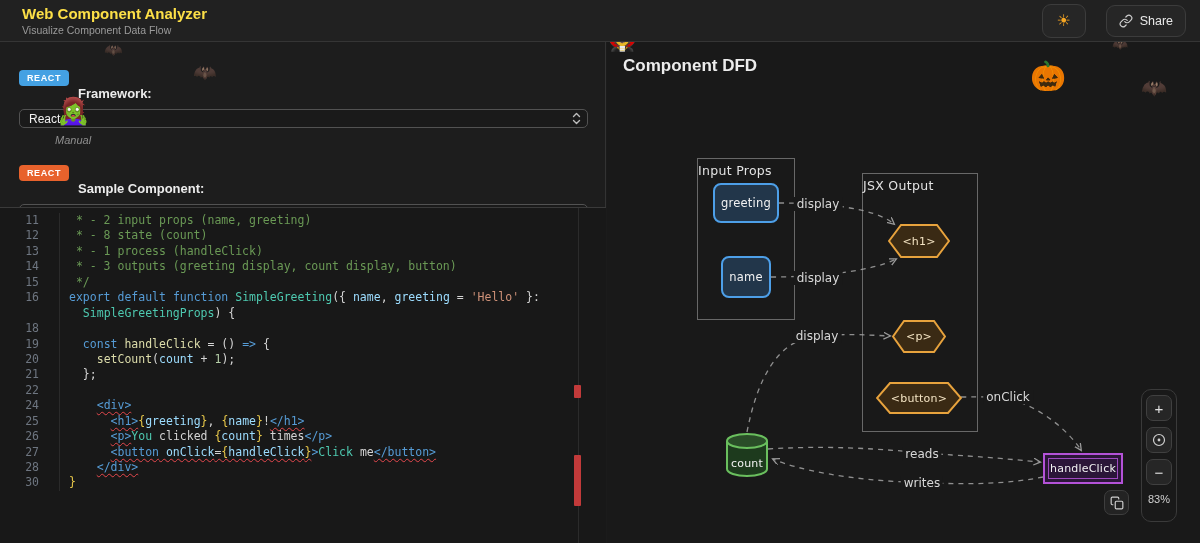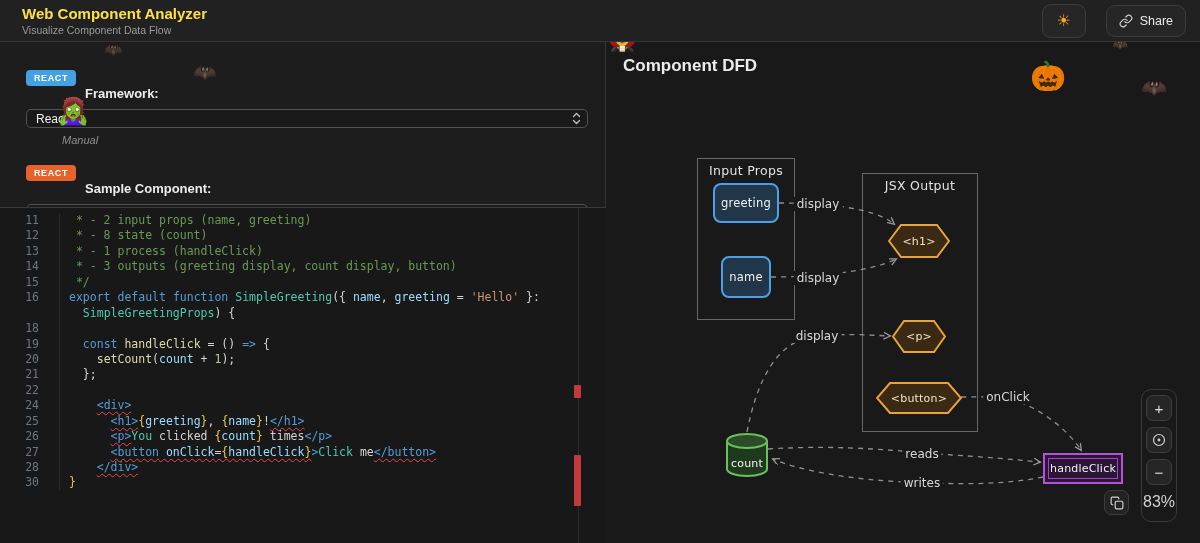--- a/index.html
+++ b/index.html
@@ -33,21 +33,21 @@
   
   .leftcol {
     position:absolute; left:0; top:42px; width:606px; height:501px;
     background:#1d1d1d; border-right:1px solid #333;
   }
   .rightcol {
     position:absolute; left:607px; top:42px; width:593px; height:501px;
     background:#191919; overflow:hidden;
   }
   
-  .controls { padding:13px 17px 0 26px; position:relative; }
+  .controls { padding:13px 17px 0 19px; position:relative; }
   .ctl-row { display:flex; align-items:center; gap:9px; }
   .badge {
     font-size:9px; font-weight:bold; letter-spacing:.6px; color:#fff;
     padding:3px 8px; border-radius:4px;
   }
   .ctl-label { font-size:13px; font-weight:bold; color:#ececec;margin-top:31px; }
   .select {
     margin-top:8px; width:100%; height:19px;
     background:#1a1a1a; border:1px solid #525252; border-radius:5px;
     display:flex; align-items:center; justify-content:space-between;
@@ -70,41 +70,41 @@
   .var{color:#9cdcfe}.fn{color:#dcdcaa}.str{color:#ce9178}.num{color:#b5cea8}
   .tag{color:#569cd6}.brace{color:#e8c84a}.pl{color:#d4d4d4}
   .sq{ text-decoration:underline; text-decoration-style:wavy;
        text-decoration-color:#e5484d; text-decoration-thickness:1px;
        text-underline-offset:2px; }
   .ruler-line { position:absolute; left:578px; top:0; width:1px; height:336px; background:#2b2b2b; }
   .rmark { position:absolute; left:574px; width:7px; background:#c23a3a; border-radius:1px; }
   
   .dfd-title { position:absolute; left:16px; top:14px; font-size:17px; font-weight:bold; color:#ececec; }
   .group { position:absolute; border:1px solid rgba(170,170,170,.55); }
-  .group-label { position:absolute; top:4px; left:0; right:0; text-align:center;
+  .group-label { position:absolute; top:4px; left:0; right:0; 
                  font-size:12.5px; color:#e2e2e2; letter-spacing:.3px;
                  font-family:"DejaVu Sans", sans-serif; }
   .dnode { position:absolute; display:flex; align-items:center; justify-content:center; }
   .nlabel { position:absolute; inset:0; display:flex; align-items:center; justify-content:center;
             font-size:11.5px; color:#f2f2f2; font-family:"DejaVu Sans", sans-serif; letter-spacing:.2px; }
   .propnode { border:2px solid #4d9fe8; border-radius:8px; background:#22364a; }
   .hc-outer { border:2px solid #b452d8; background:#2b1638; }
   .hc-inner { position:absolute; inset:3px; border:1px solid rgba(180,82,216,.85); }
   .edge-label { position:absolute; transform:translate(-50%,-50%); background:#191919;
                 padding:0 3px; font-size:12px; color:#d8d8d8;
                 font-family:"DejaVu Sans", sans-serif; }
   svg.edges { position:absolute; left:0; top:0; pointer-events:none; }
   
   .zoompanel { position:absolute; left:534px; top:347px; width:36px; height:133px;
                border:1px solid #3a3a3a; border-radius:10px;
                display:flex; flex-direction:column; align-items:center; padding-top:5px; gap:6px; }
   .zbtn { width:26px; height:26px; background:#262626; border:1px solid #404040;
           border-radius:7px; color:#e0e0e0; font-size:15px;
           display:flex; align-items:center; justify-content:center; cursor:pointer; }
-  .zpct { font-size:16px; color:#cfcfcf; margin-top:2px; }
+  .zpct { font-size:11px; color:#cfcfcf; margin-top:2px; }
   .copybtn { position:absolute; left:497px; top:448px; width:25px; height:25px;
              background:#232323; border:1px solid #3e3e3e; border-radius:7px;
              display:flex; align-items:center; justify-content:center; cursor:pointer; }
   
   .deco-overlay { position:absolute; inset:0; pointer-events:none; z-index:5; }
   .deco { position:absolute; line-height:1; }
 </style>
 </head>
 <body>
 

